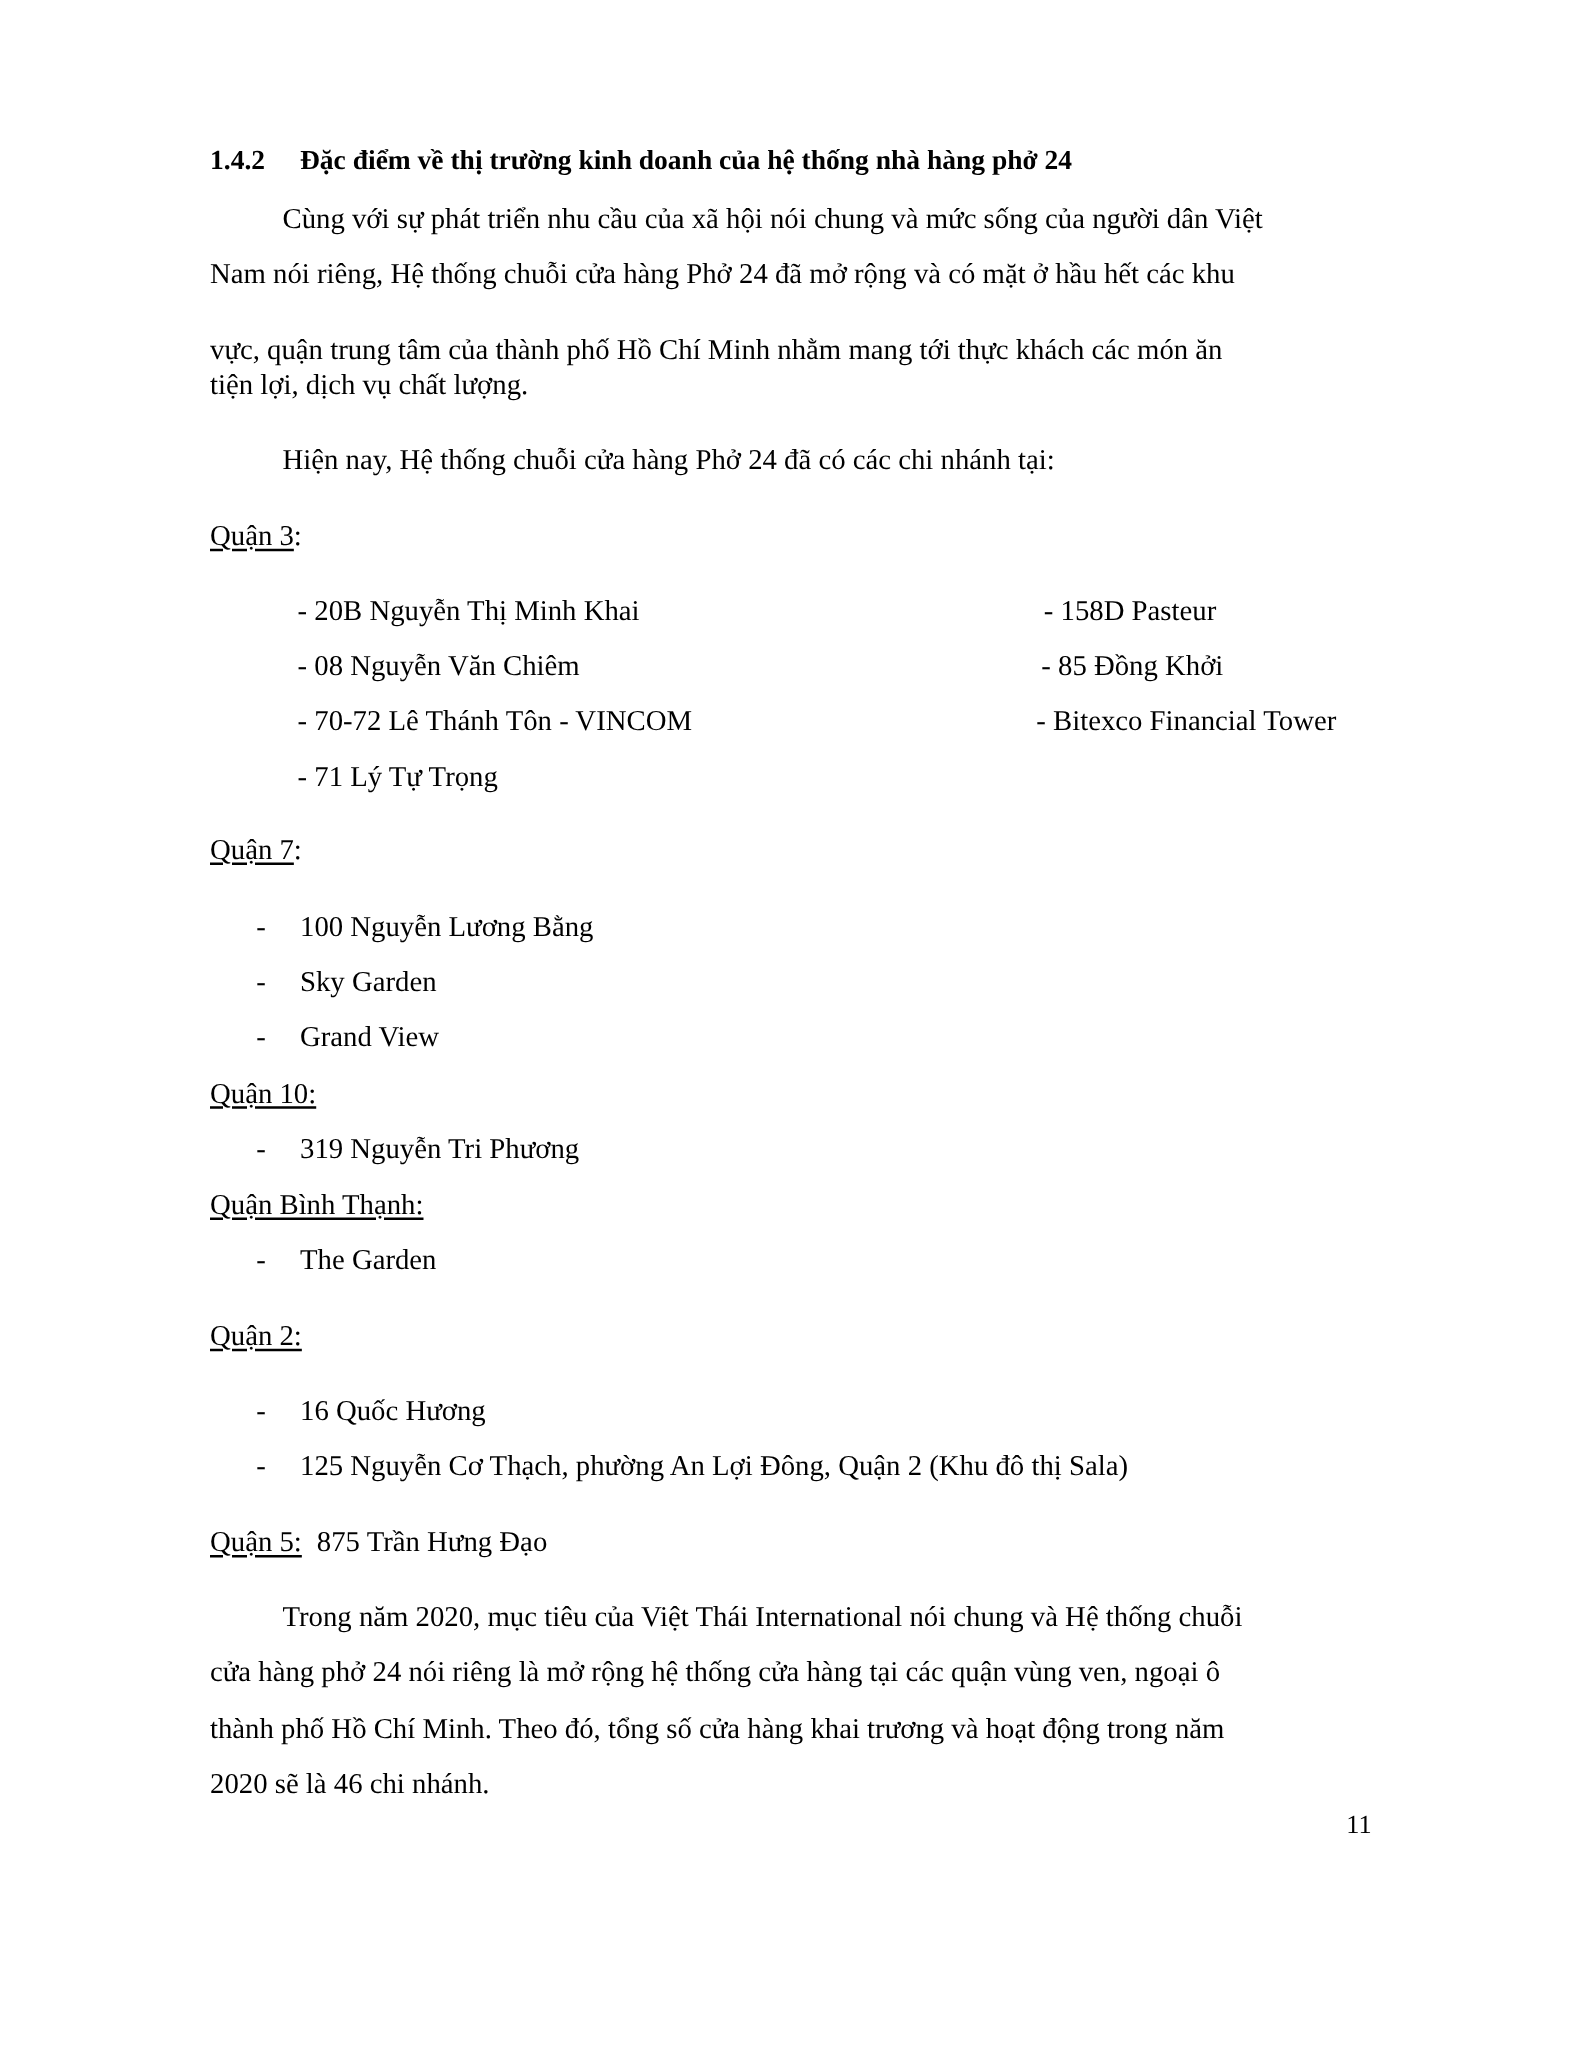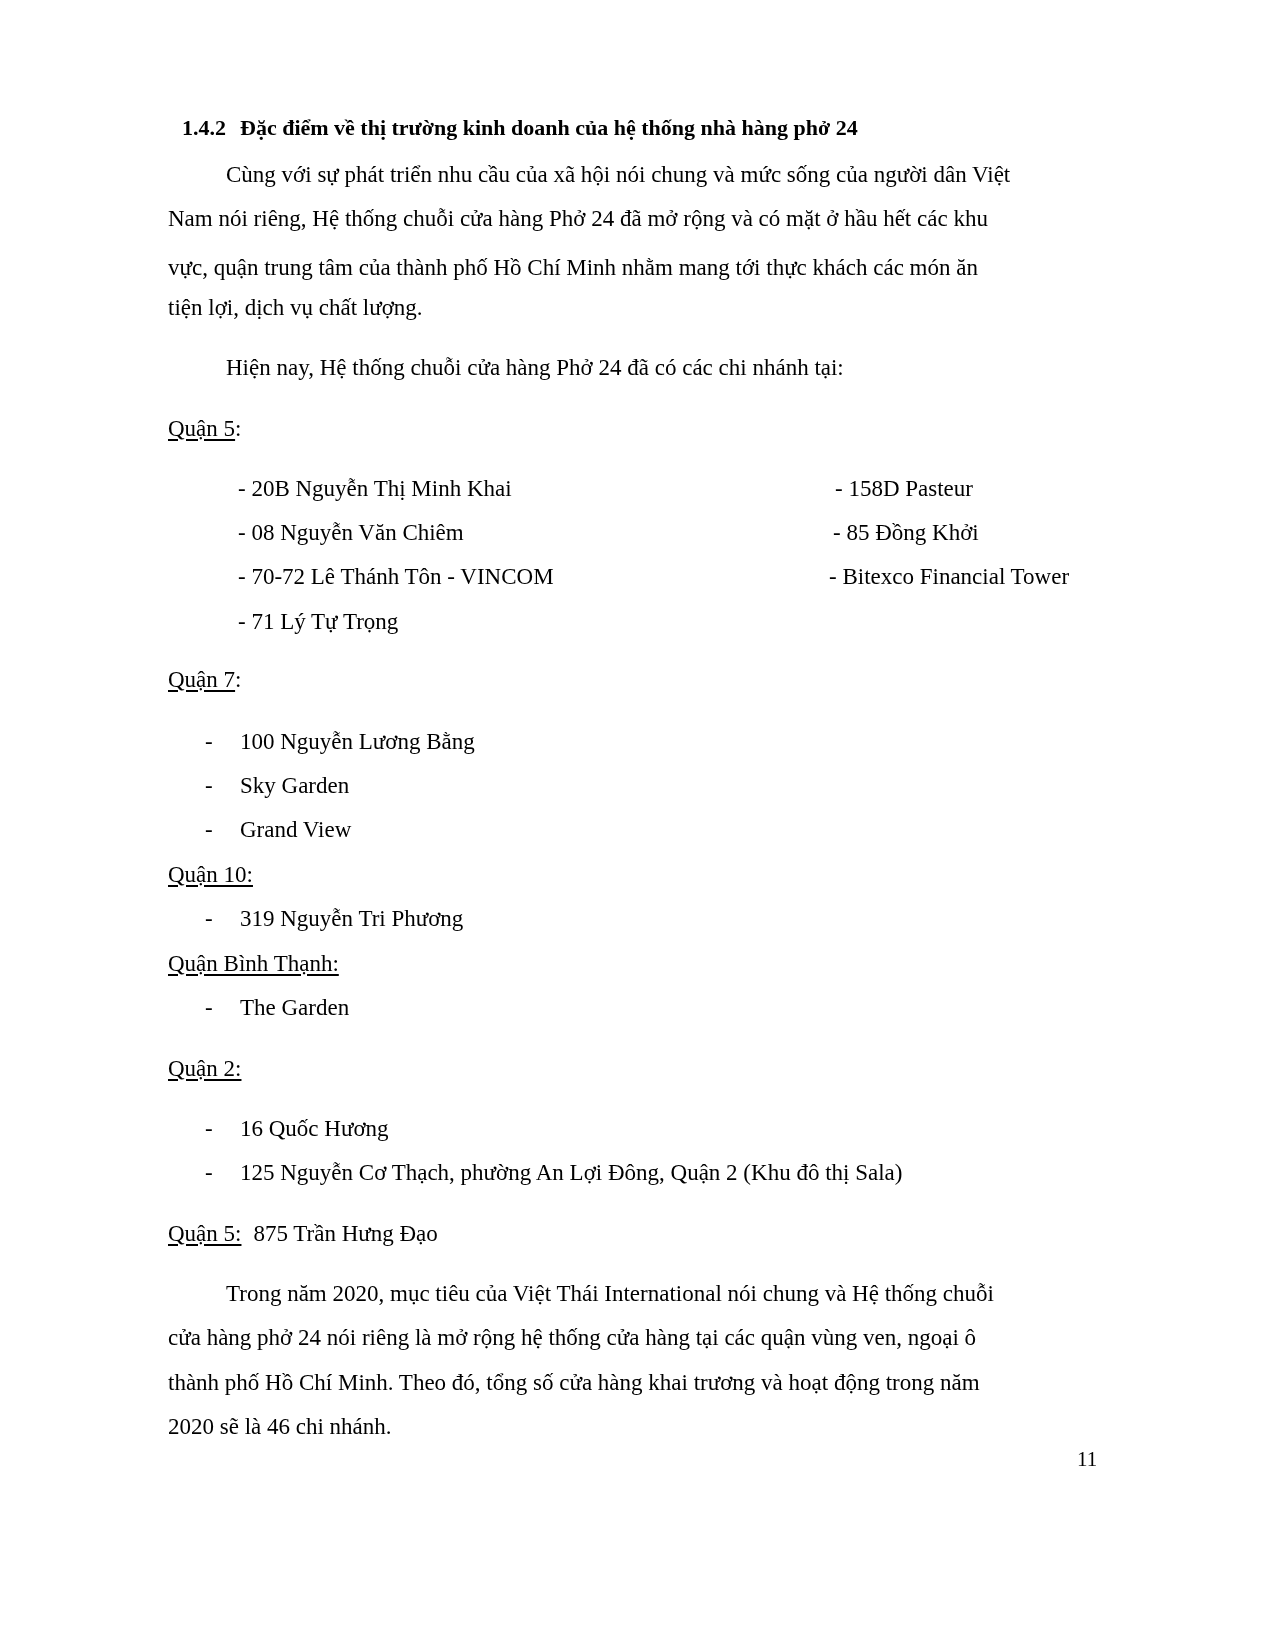--- a/index.html
+++ b/index.html
@@ -1,39 +1,39 @@
 <!DOCTYPE html>
 <html><head>
 <meta charset="utf-8">
 <style>
   html, body { margin: 0; padding: 0; background: #ffffff; }
   body { width: 1275px; height: 1650px; position: relative; overflow: hidden;
          font-family: "Liberation Serif", "DejaVu Serif", serif; color: #000; font-size: 23px; }
   .abs { position: absolute; white-space: nowrap; line-height: 1; }
-  .heading { font-weight: bold; font-size: 22px; text-align: center; }
+  .heading { font-weight: bold; font-size: 22px; }
   .heading .num { display: inline-block; width: 72px; }
   .u { text-decoration: underline; text-underline-offset: 3px; }
   .page-num { font-size: 21px; }
 </style>
 </head>
 <body>
 
 <div class="abs heading" style="left:168px; top:117px;">
   <span class="num">1.4.2</span><span>Đặc điểm về thị trường kinh doanh của hệ thống nhà hàng phở 24</span>
 </div>
 
 <div class="abs" style="left:226px; top:163px; width:874px;">Cùng với sự phát triển nhu cầu của xã hội nói chung và mức sống của người dân Việt</div>
 <div class="abs" style="left:168px; top:207px; width:932px;">Nam nói riêng, Hệ thống chuỗi cửa hàng Phở 24 đã mở rộng và có mặt ở hầu hết các khu</div>
-<div class="abs" style="left:168px; top:256px; width:932px;">vực, quận trung tâm của thành phố Hồ Chí Minh nhằm mang tới thực khách các món ăn</div>
+<div class="abs" style="left:168px; top:268px; width:932px;">vực, quận trung tâm của thành phố Hồ Chí Minh nhằm mang tới thực khách các món ăn</div>
 <div class="abs" style="left:168px; top:296px;">tiện lợi, dịch vụ chất lượng.</div>
 
 <div class="abs" style="left:226px; top:356px;">Hiện nay, Hệ thống chuỗi cửa hàng Phở 24 đã có các chi nhánh tại:</div>
 
 <div class="abs" style="left:168px; top:417px;">
-  <span class="u">Quận 5</span><span>:</span>
+  <span class="u">Quận 3</span><span>:</span>
 </div>
 <div class="abs" style="left:238px; top:477px;">- 20B Nguyễn Thị Minh Khai</div>
 <div class="abs" style="left:238px; top:521px;">- 08 Nguyễn Văn Chiêm</div>
 <div class="abs" style="left:238px; top:565px;">- 70-72 Lê Thánh Tôn - VINCOM</div>
 <div class="abs" style="left:238px; top:610px;">- 71 Lý Tự Trọng</div>
 <div class="abs" style="left:835px; top:477px;">- 158D Pasteur</div>
 <div class="abs" style="left:833px; top:521px;">- 85 Đồng Khởi</div>
 <div class="abs" style="left:829px; top:565px;">- Bitexco Financial Tower</div>
 
 <div class="abs" style="left:168px; top:668px;">

